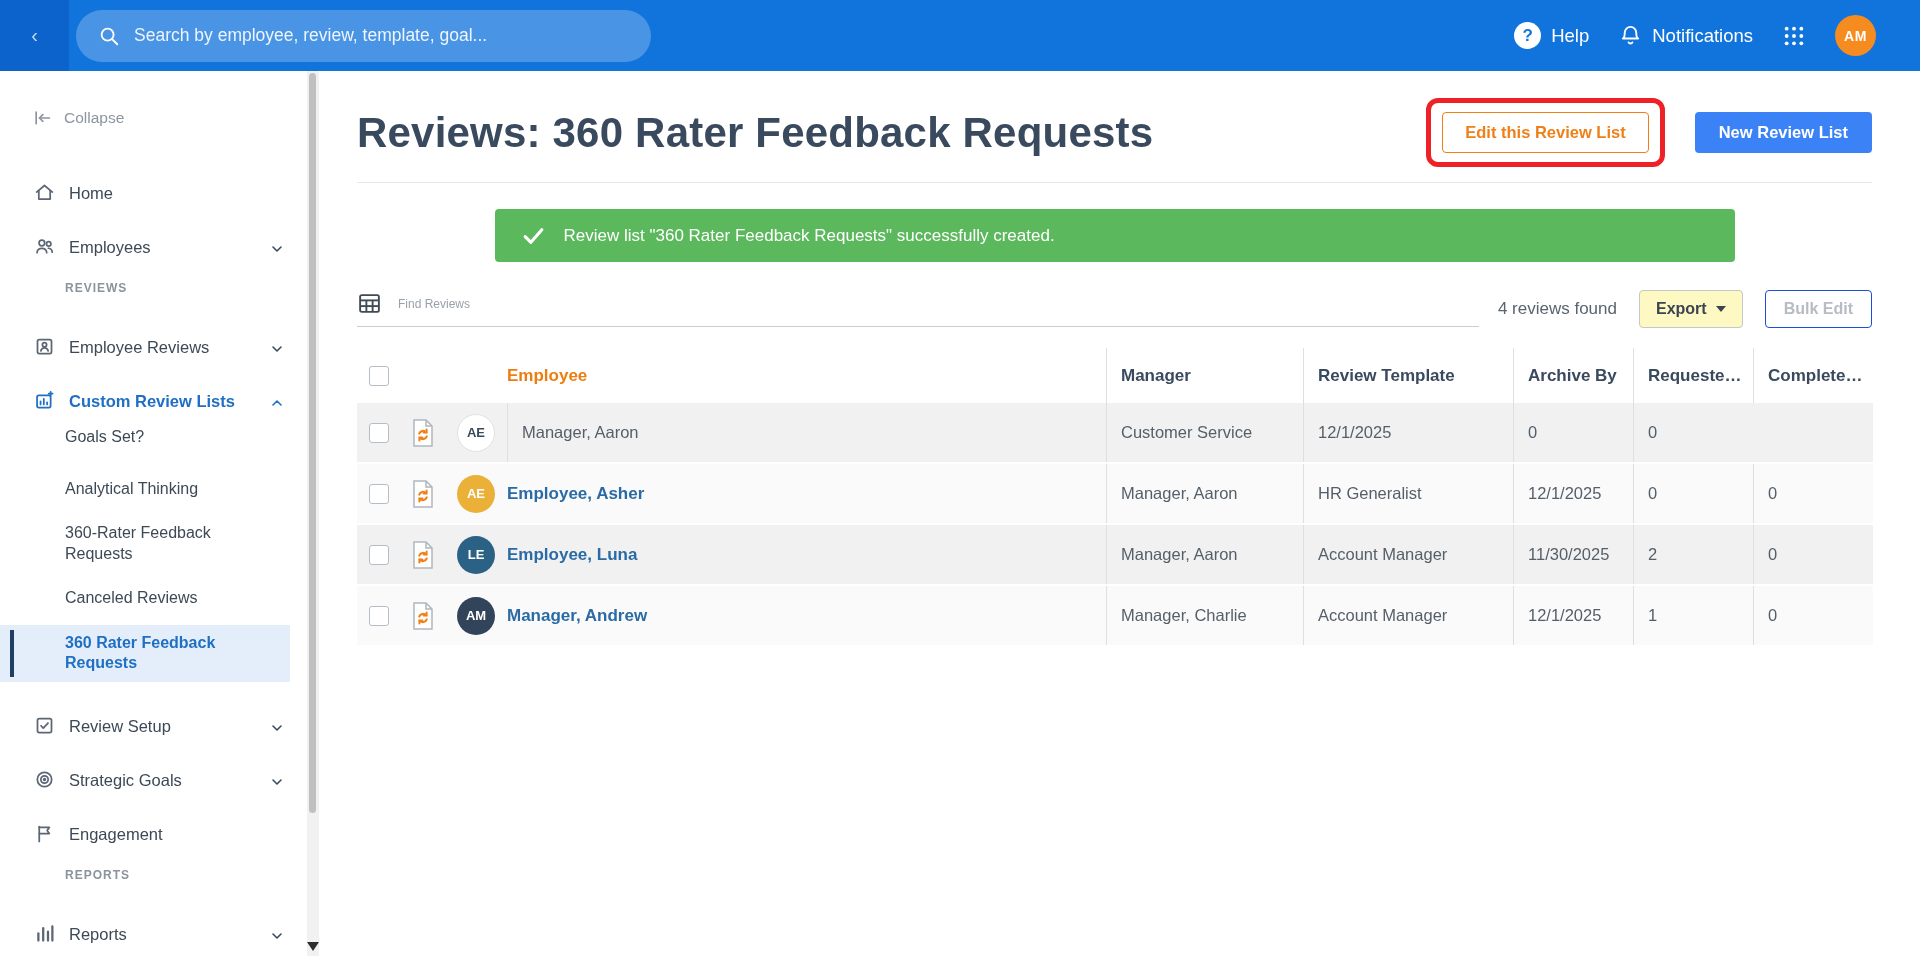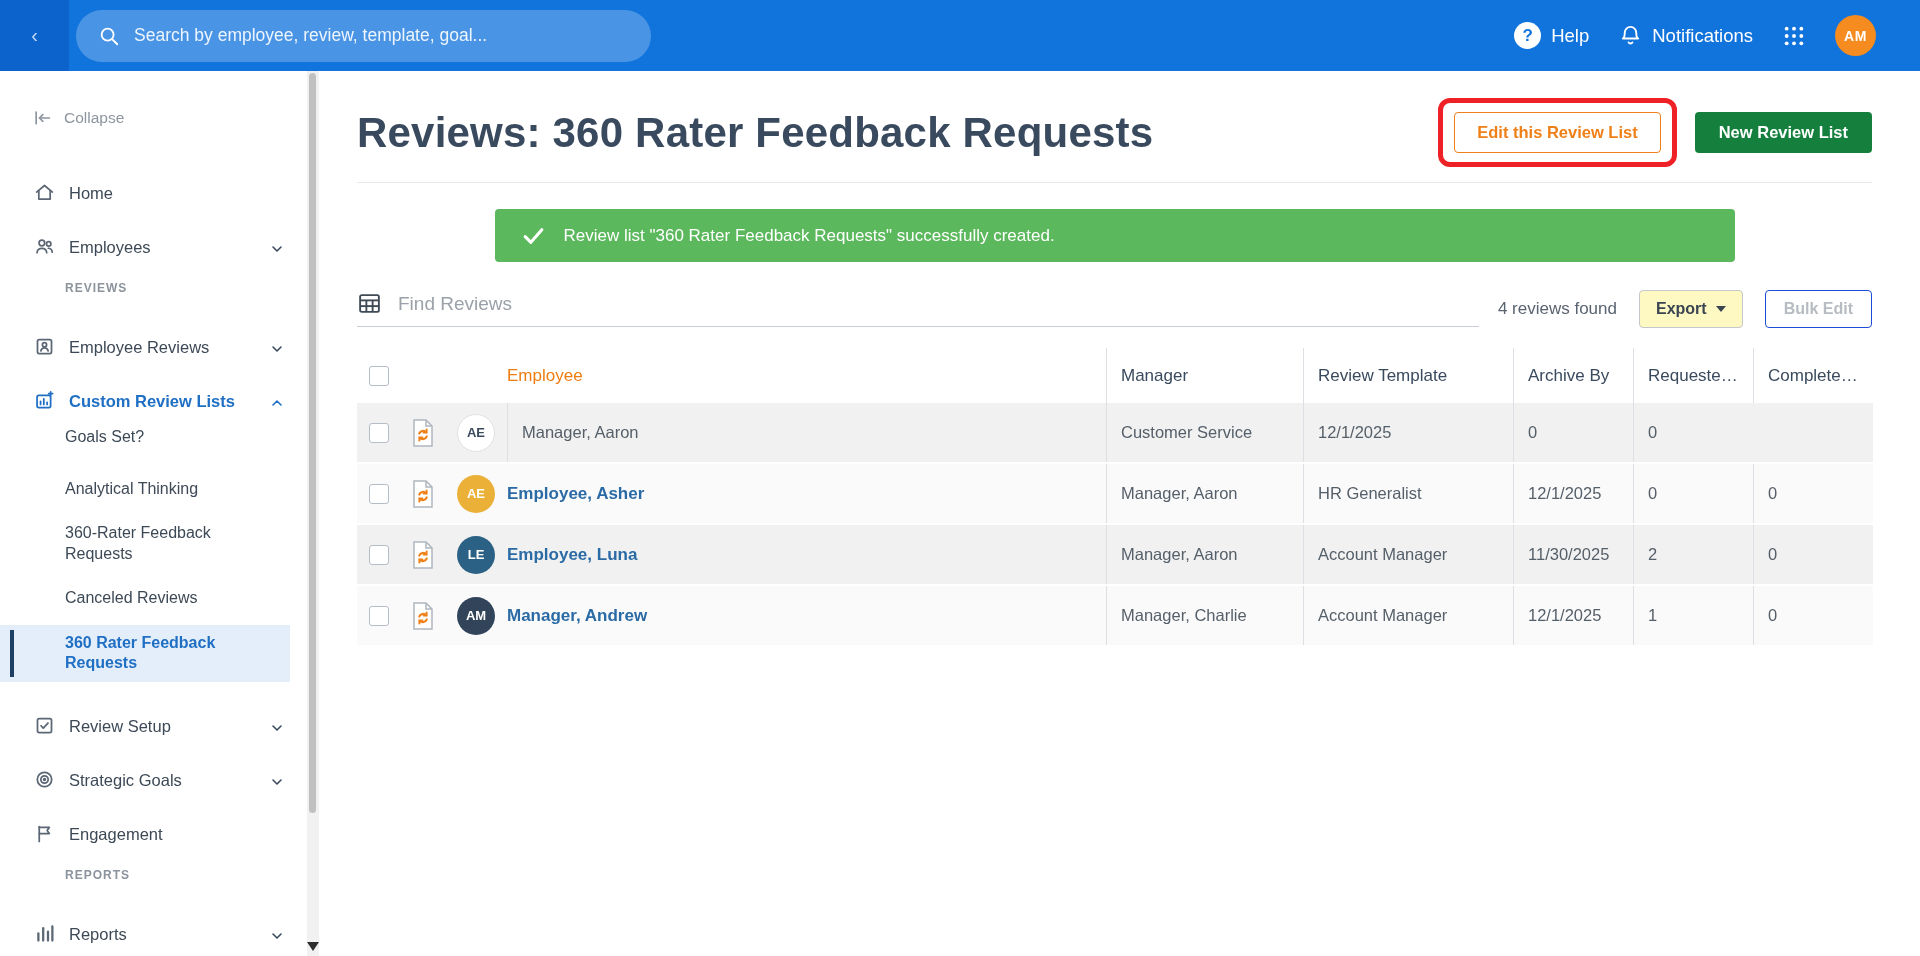--- a/index.html
+++ b/index.html
@@ -64,52 +64,52 @@
   .page-head { display:flex; align-items:center; padding-top:26px;
     padding-bottom:14px; border-bottom:1px solid #e8e8e8; min-height:112px; }
   h1.page-title { font-size:42px; color:#3a4a5e; font-weight:bold;
     letter-spacing:.2px; }
   .head-actions { margin-left:auto; display:flex; align-items:center; }
   .red-annotation { border:5px solid #ee2226; border-radius:12px;
     padding:9px 11px; margin-right:8px; }
   .btn-outline { background:#fff; color:#ef8018; border:1px solid #ef8018;
     border-radius:4px; height:41px; padding:0 22px; font-size:16.5px;
     font-weight:bold; font-family:inherit; cursor:pointer; }
-  .btn-solid { background:#15803d; color:#fff; border:none; border-radius:4px;
+  .btn-solid { background:#3b82f6; color:#fff; border:none; border-radius:4px;
     height:41px; padding:0 24px; font-size:16.5px; font-weight:bold;
-    font-family:inherit; margin-left:10px; cursor:pointer; }
+    font-family:inherit; margin-left:22px; cursor:pointer; }
 
   .banner { width:1240px; margin:26px auto 0; background:#5cb85c; border-radius:4px;
     height:53px; display:flex; align-items:center; padding:0 26px; gap:18px;
     color:#fff; font-size:17px; }
 
   .toolbar { display:flex; align-items:center; margin-top:28px; }
   .find-wrap { display:flex; align-items:center; gap:16px; width:1122px;
     border-bottom:1px solid #c9ced4; padding-bottom:10px; }
-  .find-wrap input { flex:1; border:none; outline:none; font-size:19px;
+  .find-wrap input { flex:1; border:none; outline:none; font-size:12px;
     color:#333; font-family:inherit; }
   .find-wrap input::placeholder { color:#9aa1a9; }
   .toolbar-right { margin-left:auto; display:flex; align-items:center; gap:22px; }
   .count { color:#5a6470; font-size:17px; }
   .btn-export { background:#fef9c3; border:1px solid #c4c8cd; border-radius:4px;
     height:38px; padding:0 16px; font-size:16px; font-weight:bold; color:#3b4552;
     display:flex; align-items:center; gap:9px; font-family:inherit; cursor:pointer; }
   .btn-export .caret { width:0; height:0; border-left:5px solid transparent;
     border-right:5px solid transparent; border-top:6px solid #3b4552; display:block; }
   .btn-bulk { background:#fff; border:1px solid #1d4ed8; border-radius:4px;
     height:38px; padding:0 18px; font-size:16px; font-weight:bold; color:#b7bcc2;
     font-family:inherit; }
 
   
   .table { margin-top:20px; width:1516px; }
   .trow { display:grid; grid-template-columns:44px 44px 62px 1fr 197px 210px 120px 120px 120px;
     align-items:stretch; }
   .trow .cell { display:flex; align-items:center; }
   .thead { min-height:55px; background:#fff; }
-  .thead .th { font-weight:normal; color:#3a4a5e; font-size:17px; }
+  .thead .th { font-weight:bold; color:#3a4a5e; font-size:17px; }
   .thead .th.emp { color:#ee7d11; cursor:pointer; }
   .body { min-height:61px; border-bottom:2px solid #fff; }
   .body.bg-a { background:#f1f1f1; }
   .body.bg-b { background:#fafafa; }
   .sep { border-left:1px solid #dcdfe3; padding-left:14px; }
   .c-check, .c-doc, .c-av { justify-content:center; }
   .cbx { width:20px; height:20px; background:#fff; border:1px solid #b5bdc6;
     border-radius:3px; cursor:pointer; display:block; }
   .avatar { width:38px; height:38px; border-radius:50%; display:flex;
     align-items:center; justify-content:center; font-size:13px; font-weight:bold;

